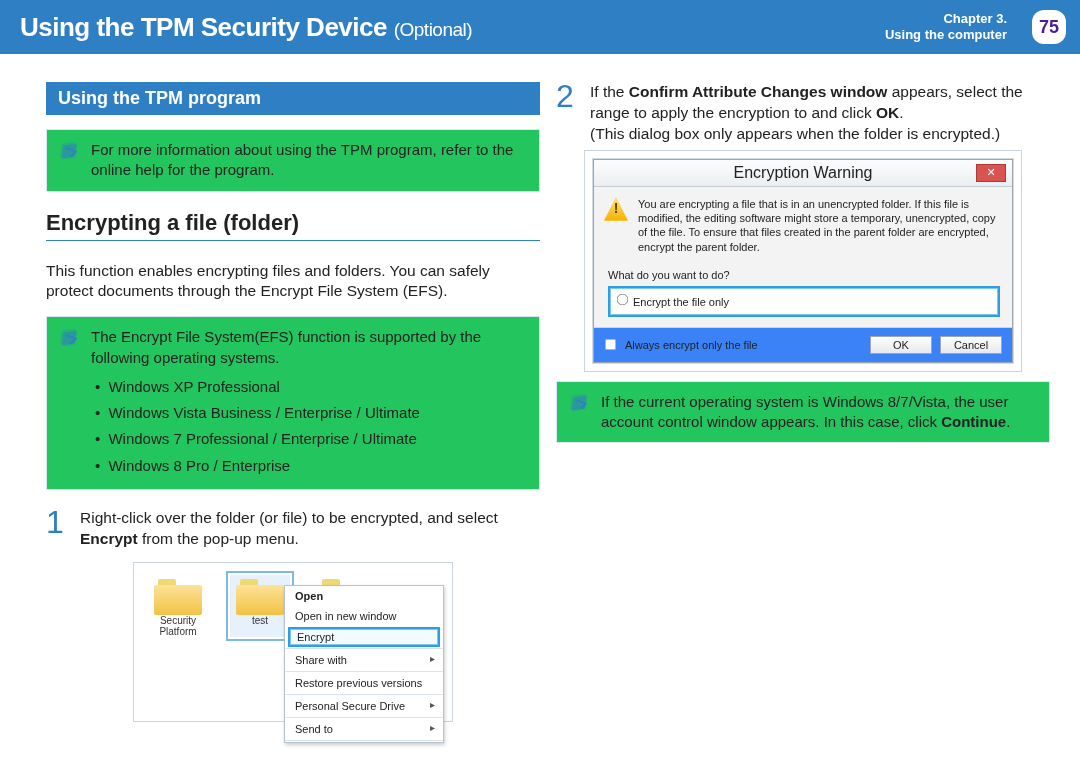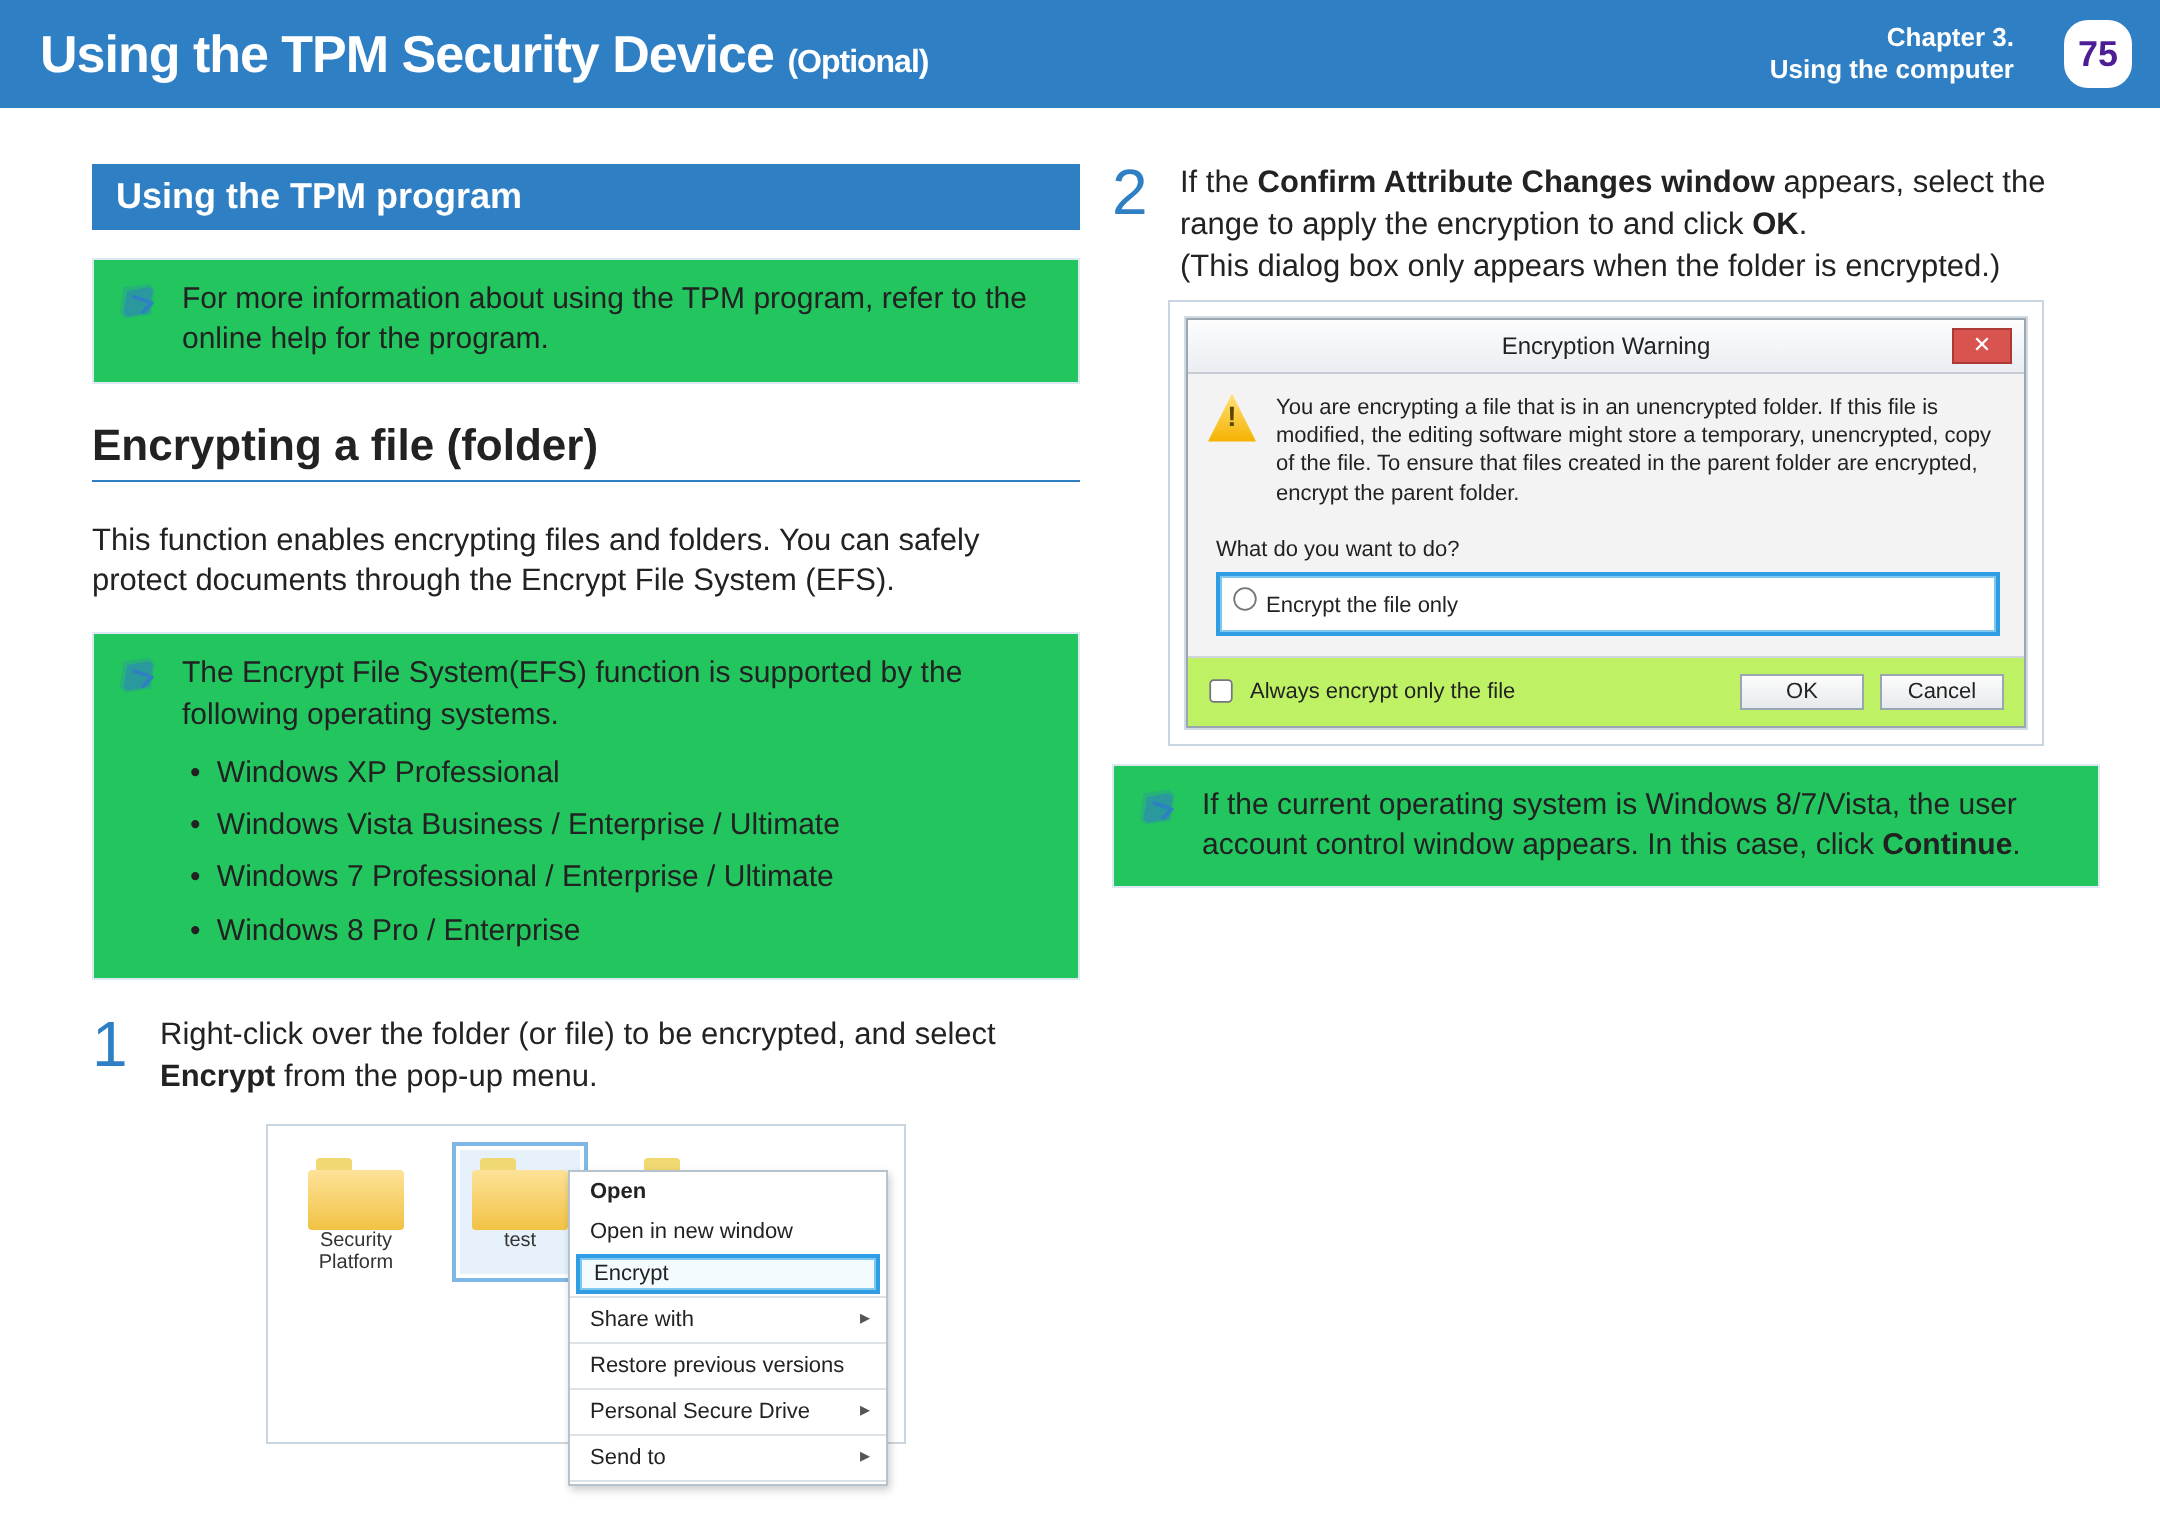--- a/index.html
+++ b/index.html
@@ -15,21 +15,21 @@
   .header {
     background: #2f7fc4;
     color: #fff;
     height: 54px;
     display: flex;
     align-items: center;
     justify-content: space-between;
     padding: 0 14px 0 20px;
   }
   .header-title { font-size: 26px; font-weight: 700; letter-spacing: -0.5px; }
-  .header-title .opt { font-weight: 700; font-size: 16px; }
+  .header-title .opt { font-weight: 400; font-size: 19px; }
   .header-right { display: flex; align-items: center; gap: 25px; font-size: 13px; font-weight: 700; text-align: right;}
   .header-right .chap { line-height: 1.2; }
   .page-num {
     width: 34px; height: 34px; background: #fff; color: #4c1d95;
     display: flex; align-items: center; justify-content: center;
     font-size: 18px; font-weight: 700; border-radius: 12px;
   }
   .cols { display: flex; gap: 16px; padding: 28px 30px 0 46px; }
   .col { flex: 1 1 0; }
   .section-bar {
@@ -97,21 +97,21 @@
   .dlg {
     width:420px; border:1px solid #9aa6b0; background:#f3f3f3;
     box-shadow:0 0 0 1px #d0dbe4; font-size:11px;
     outline:1px solid #c9d6e2; outline-offset:8px;
   }
   .dlg-title {
     background:linear-gradient(#fdfdfd,#eaeef2); padding:4px 6px;
     display:flex; align-items:center; justify-content:space-between;
     border-bottom:1px solid #c6ccd2;
   }
-  .dlg-title .t { flex:1; text-align:center; font-size:12px;}
+  .dlg-title .t { flex:1; text-align:center; font-size:16px;}
   .dlg-close {
     width:30px; height:18px; background:#d9534f; color:#fff;
     display:flex; align-items:center; justify-content:center;
     font-size:11px; border:1px solid #aa3a36; cursor:default;
   }
   .dlg-body { padding:10px 12px 10px 44px; position:relative; line-height:1.3;}
   .dlg-warn {
     position:absolute; left:10px; top:10px; width:24px; height:24px;
   }
   .dlg-warn::before {
@@ -125,21 +125,21 @@
   }
   .dlg-q { margin:14px 0 4px -30px; }
   .dlg-radio-group {
     border:2px solid #2f9de4; padding:4px 6px; margin-left:-30px;
     box-shadow: 0 0 0 1px #7ec7ef inset; background:#fff;
   }
   .dlg-radio-group label { display:block; padding:1px 0;}
   .dlg-radio-group .sel { text-decoration: underline dotted; }
   .dlg-footer {
     display:flex; align-items:center; justify-content:space-between;
-    padding:8px 10px; border-top:1px solid #d0d6db; background:#bef264;
+    padding:8px 10px; border-top:1px solid #d0d6db; background:#3b82f6;
   }
   .dlg-footer .chk { font-size:11px; display:flex; align-items:center; gap:4px;}
   .dlg-btns { display:flex; gap:8px;}
   .dlg-btn {
     min-width:62px; padding:2px 10px; border:1px solid #9aa6b0;
     background:linear-gradient(#fdfdfd,#e6e9ec); font-size:11px; text-align:center;
   }
   input[type=radio], input[type=checkbox]{ transform:scale(.9); margin-right:4px;}
 </style>
 </head>

